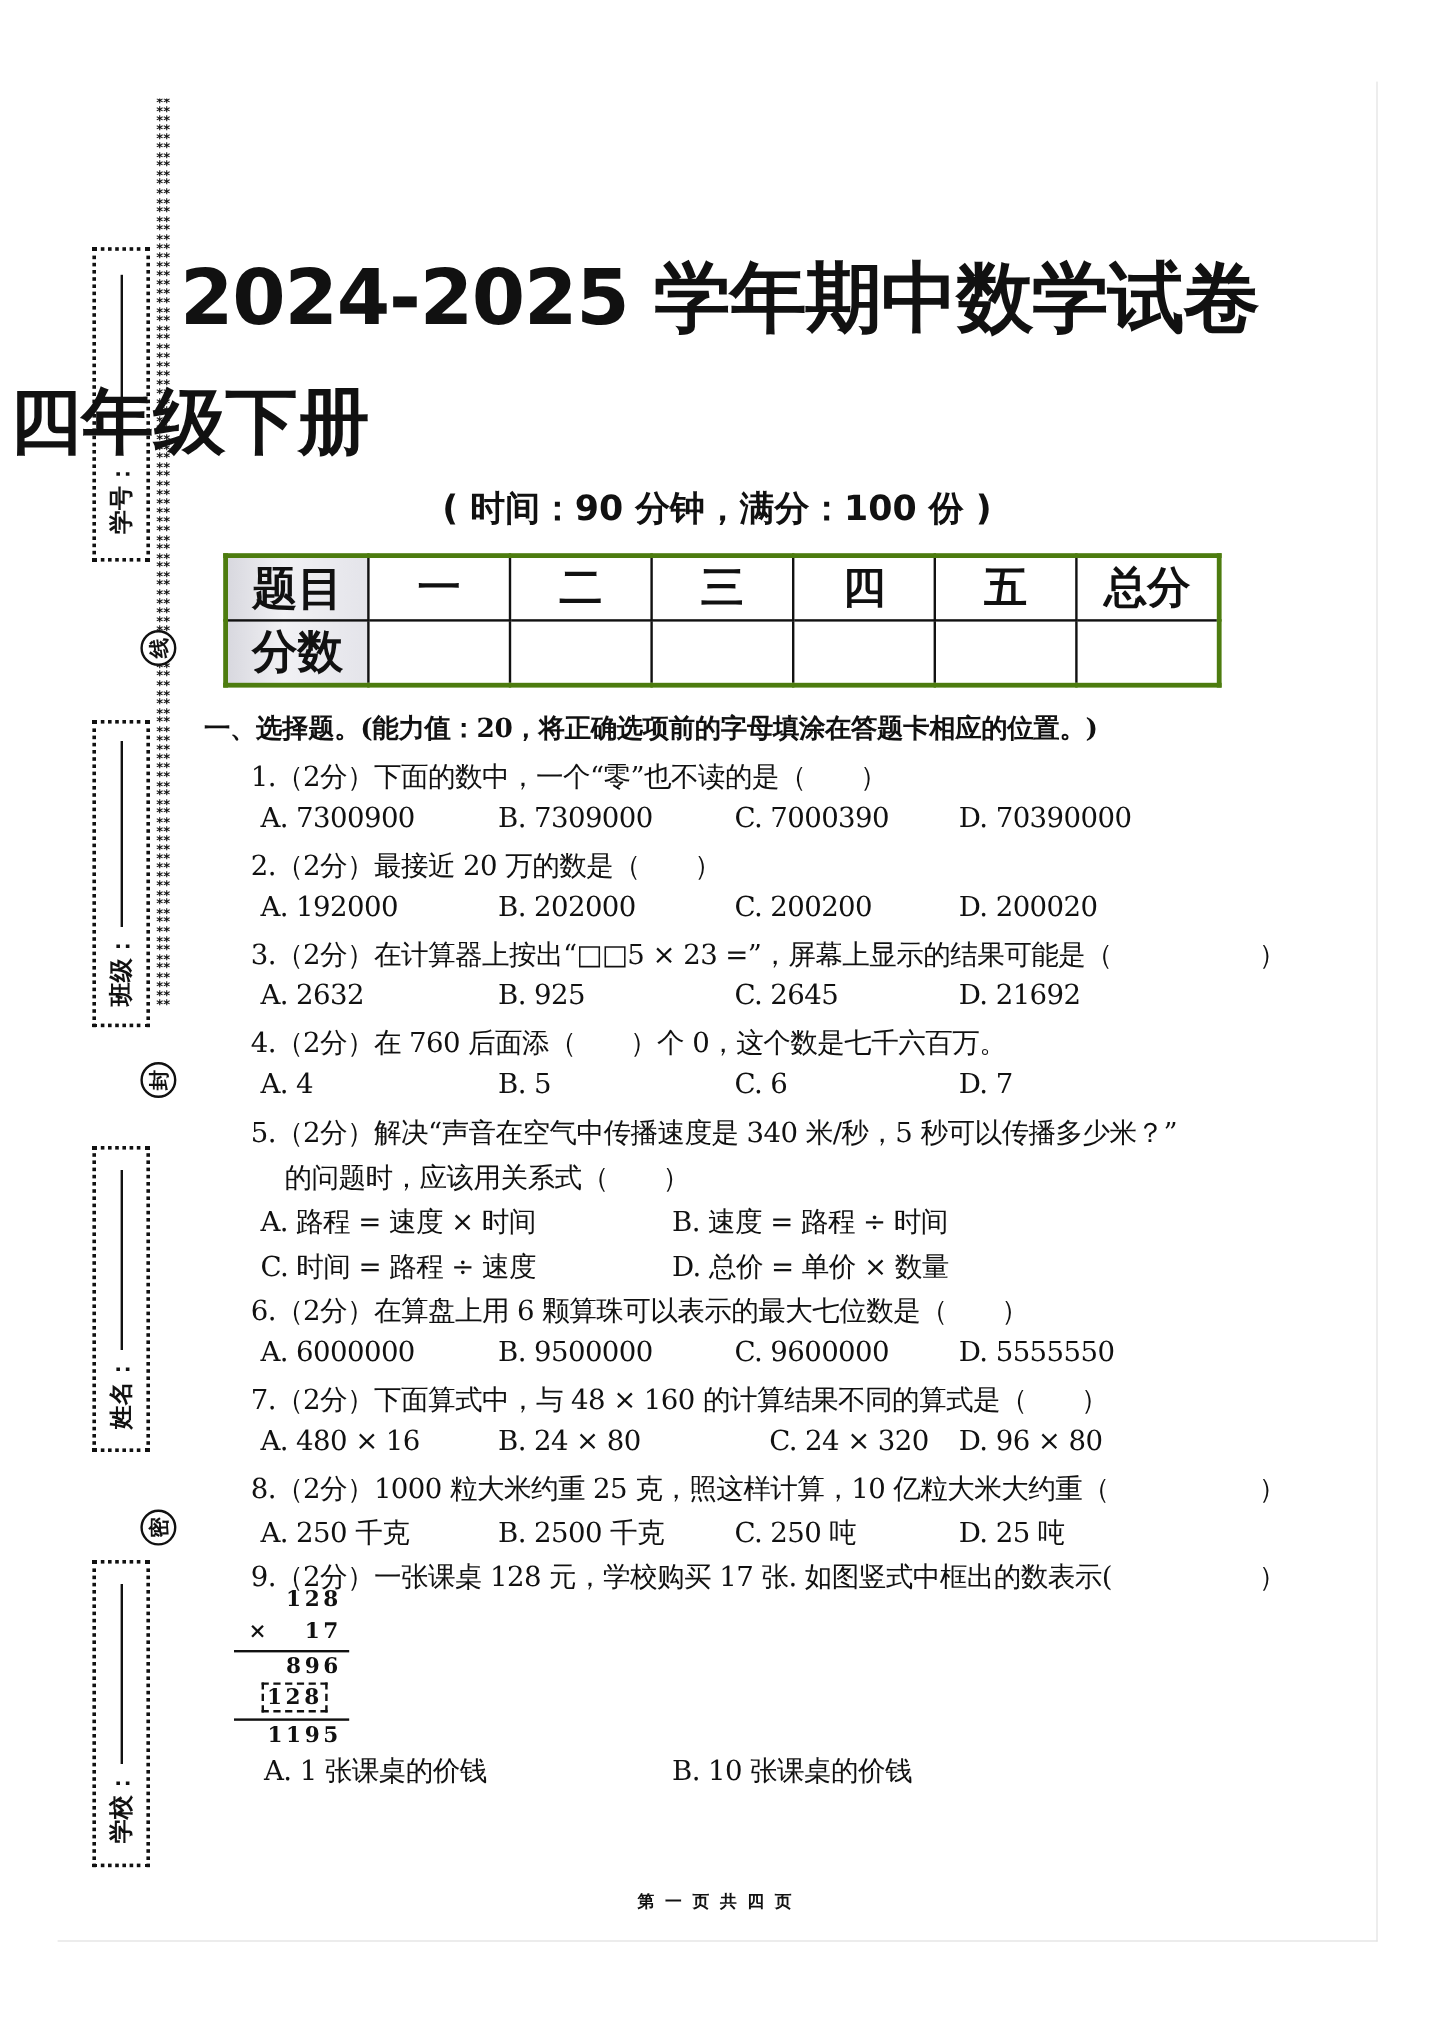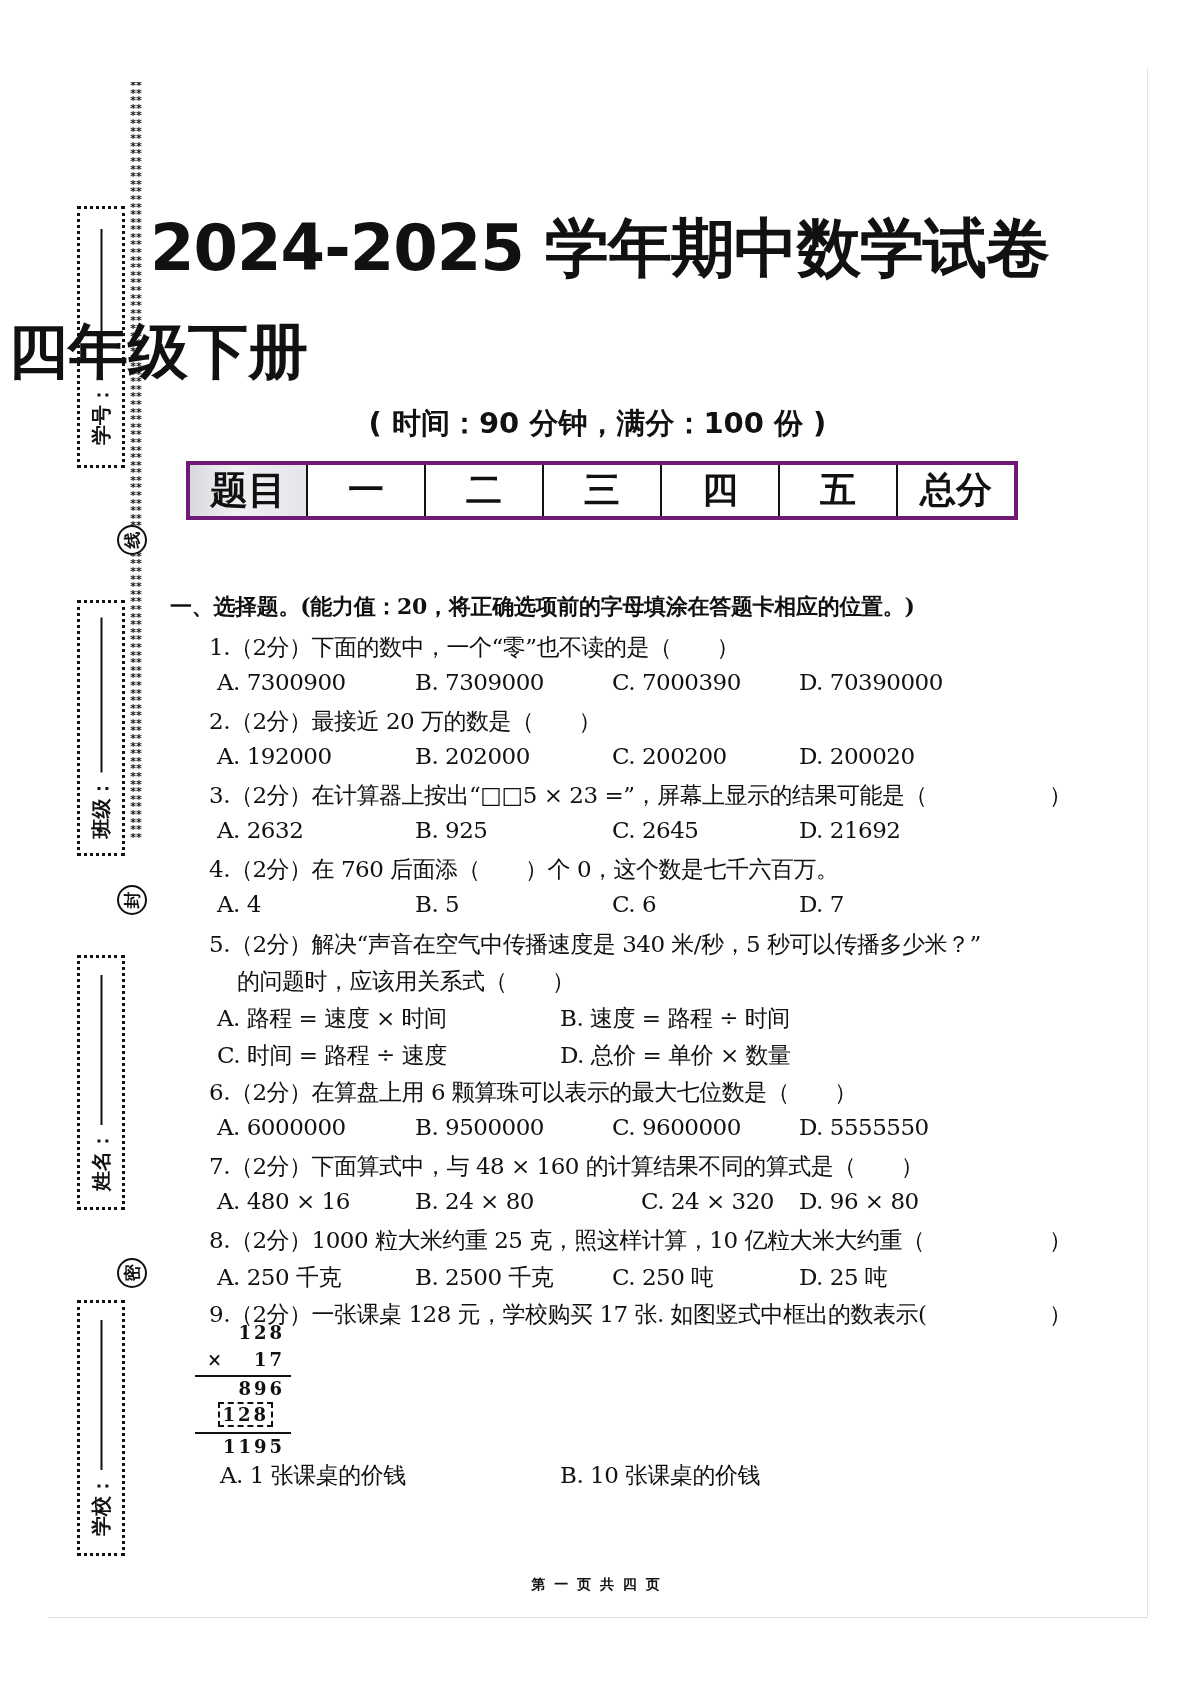--- a/index.html
+++ b/index.html
@@ -29,21 +29,21 @@
            letter-spacing:-1px; white-space:nowrap; }
   .subtitle { position:absolute; left:0; width:1191px; top:312px; text-align:left;
               font-family:"DejaVu Sans","Liberation Sans",sans-serif; font-size:60px; font-weight:bold;
               padding-left:8px; box-sizing:border-box; }
   .exam-info { position:absolute; left:0; width:1191px; top:404px; text-align:center;
                font-family:"DejaVu Sans","Liberation Sans",sans-serif; font-size:29px; font-weight:bold;
                padding-left:4px; box-sizing:border-box; }
 
   
   .score-table { position:absolute; left:186px; top:461px; border-collapse:collapse;
-                 border:4px solid #701a75; font-family:"DejaVu Sans","Liberation Sans",sans-serif; }
+                 border:4px solid #4d7c0f; font-family:"DejaVu Sans","Liberation Sans",sans-serif; }
   .score-table td { border:2px solid #111; height:48px; text-align:center; font-size:36px; font-weight:bold; padding:0; }
   .score-table td.hdr { width:116px; background:linear-gradient(90deg,#d8d8df,#f1f1f4 40%,#e4e4ea); font-size:38px; }
   .score-table td.col { width:116px; }
   .section-title { position:absolute; left:170px; top:592px; font-size:22px; font-weight:bold;
                    font-family:"DejaVu Serif","Liberation Serif",serif; white-space:nowrap; letter-spacing:-0.3px; }
   .q { position:absolute; left:190px; font-size:23px; white-space:nowrap; letter-spacing:-0.5px;margin-left:19px; }
   .opt-row { position:absolute; left:217px; font-size:23px; white-space:nowrap; height:30px; }
   .opt { position:absolute; top:0; white-space:nowrap; letter-spacing:-0.5px; }
 
   
@@ -103,20 +103,29 @@
   <tbody>
       <tr>
     <td class="hdr">题目</td>
     <td class="col">一</td>
     <td class="col">二</td>
     <td class="col">三</td>
     <td class="col">四</td>
     <td class="col">五</td>
     <td class="col">总分</td>
   </tr>
+  <tr>
+    <td class="hdr">分数</td>
+    <td class="col"></td>
+    <td class="col"></td>
+    <td class="col"></td>
+    <td class="col"></td>
+    <td class="col"></td>
+    <td class="col"></td>
+  </tr>
 </tbody>
   </table>
 
 <div class="section-title">一、选择题。(能力值：20，将正确选项前的字母填涂在答题卡相应的位置。)</div>
 
 <div class="q" style="top:632px;">1.（2分）下面的数中，一个“零”也不读的是（　　）</div>
 <div class="opt-row" style="top:669px;">
   <span class="opt" style="left:0;">A.  7300900</span>
   <span class="opt" style="left:198px;">B.  7309000</span>
   <span class="opt" style="left:395px;">C.  7000390</span>

